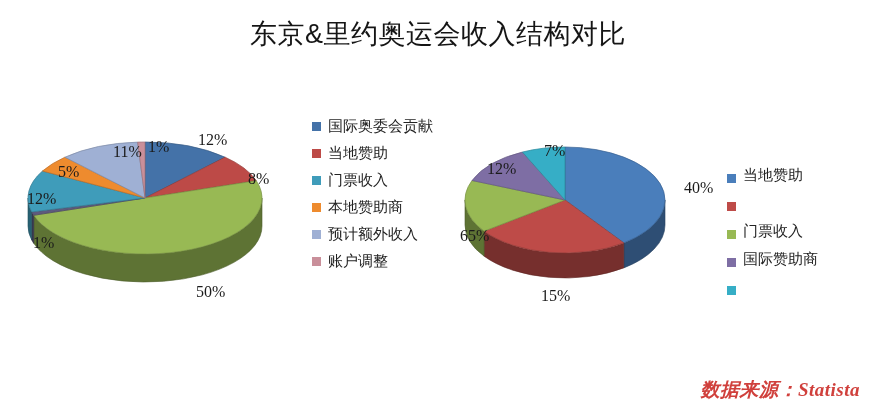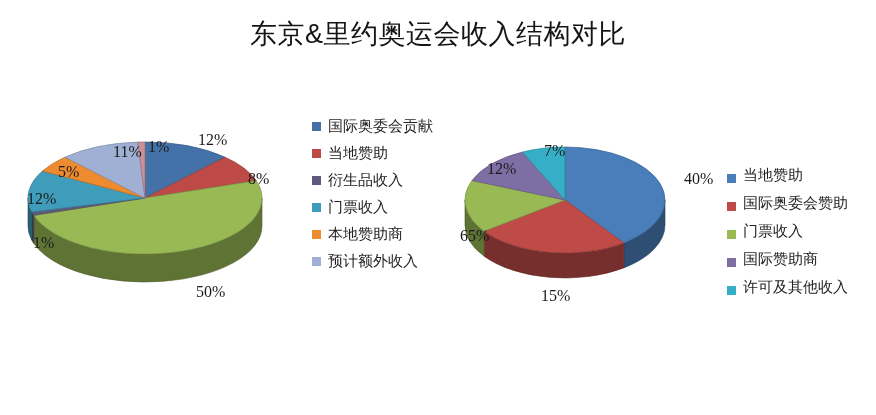--- a/index.html
+++ b/index.html
@@ -142,71 +142,70 @@
       <div class="pct-label" style="left: 198px; top: 131px; position: absolute;">12%</div>
       <div class="pct-label" style="left: 248px; top: 170px; position: absolute;">8%</div>
       <div class="pct-label" style="left: 196px; top: 283px; position: absolute;">50%</div>
       <div class="pct-label" style="left: 33px; top: 234px; position: absolute;">1%</div>
       <div class="pct-label" style="left: 27px; top: 190px; position: absolute;">12%</div>
       <div class="pct-label" style="left: 58px; top: 163px; position: absolute;">5%</div>
       <div class="pct-label" style="left: 77px; top: 143px; position: absolute; margin-left: 36px;">11%</div>
       <div class="pct-label" style="left: 148px; top: 138px; position: absolute;">1%</div>
     </div>
   <div id="labels-right-layer">
-      <div class="pct-label" style="left: 684px; top: 170px; position: absolute;">40%</div>
+      <div class="pct-label" style="left: 684px; top: 179px; position: absolute;">40%</div>
       <div class="pct-label" style="left: 541px; top: 287px; position: absolute;">15%</div>
       <div class="pct-label" style="left: 460px; top: 227px; position: absolute;">65%</div>
       <div class="pct-label" style="left: 487px; top: 160px; position: absolute;">12%</div>
       <div class="pct-label" style="left: 544px; top: 142px; position: absolute;">7%</div>
     </div>
 
   <div id="legend-left" class="legend">
       <div class="legend-item">
         <span class="legend-swatch" style="background: rgb(68, 114, 168);"></span>
         <span class="legend-text">国际奥委会贡献</span>
       </div>
       <div class="legend-item">
         <span class="legend-swatch" style="background: rgb(189, 74, 71);"></span>
         <span class="legend-text">当地赞助</span>
       </div>
       <div class="legend-item">
-        <span class="legend-swatch" style="background: rgb(94, 90, 125);"></span>
-        <span class="legend-text">衍生品收入</span>
-      </div>
-      <div class="legend-item">
         <span class="legend-swatch" style="background: rgb(63, 156, 186);"></span>
         <span class="legend-text">门票收入</span>
       </div>
       <div class="legend-item">
         <span class="legend-swatch" style="background: rgb(238, 139, 46);"></span>
         <span class="legend-text">本地赞助商</span>
       </div>
       <div class="legend-item">
         <span class="legend-swatch" style="background: rgb(159, 176, 212);"></span>
         <span class="legend-text">预计额外收入</span>
       </div>
+      <div class="legend-item">
+        <span class="legend-swatch" style="background: rgb(201, 143, 154);"></span>
+        <span class="legend-text">账户调整</span>
+      </div>
     </div>
 
   <div id="legend-right" class="legend">
       <div class="legend-item">
         <span class="legend-swatch" style="background: rgb(74, 126, 187);"></span>
         <span class="legend-text">当地赞助</span>
       </div>
       <div class="legend-item">
         <span class="legend-swatch" style="background: rgb(190, 75, 72);"></span>
-        <span class="legend-text">国际奥委会赞助</span>
       </div>
       <div class="legend-item">
         <span class="legend-swatch" style="background: rgb(152, 185, 84);"></span>
         <span class="legend-text">门票收入</span>
       </div>
       <div class="legend-item">
         <span class="legend-swatch" style="background: rgb(126, 110, 164);"></span>
         <span class="legend-text">国际赞助商</span>
       </div>
       <div class="legend-item">
         <span class="legend-swatch" style="background: rgb(54, 174, 198);"></span>
-        <span class="legend-text">许可及其他收入</span>
-      </div>
-    </div>
-
+      </div>
+    </div>
+
+  <div id="watermark">数据来源：Statista</div>
 
 </div>
 
 </body></html>

